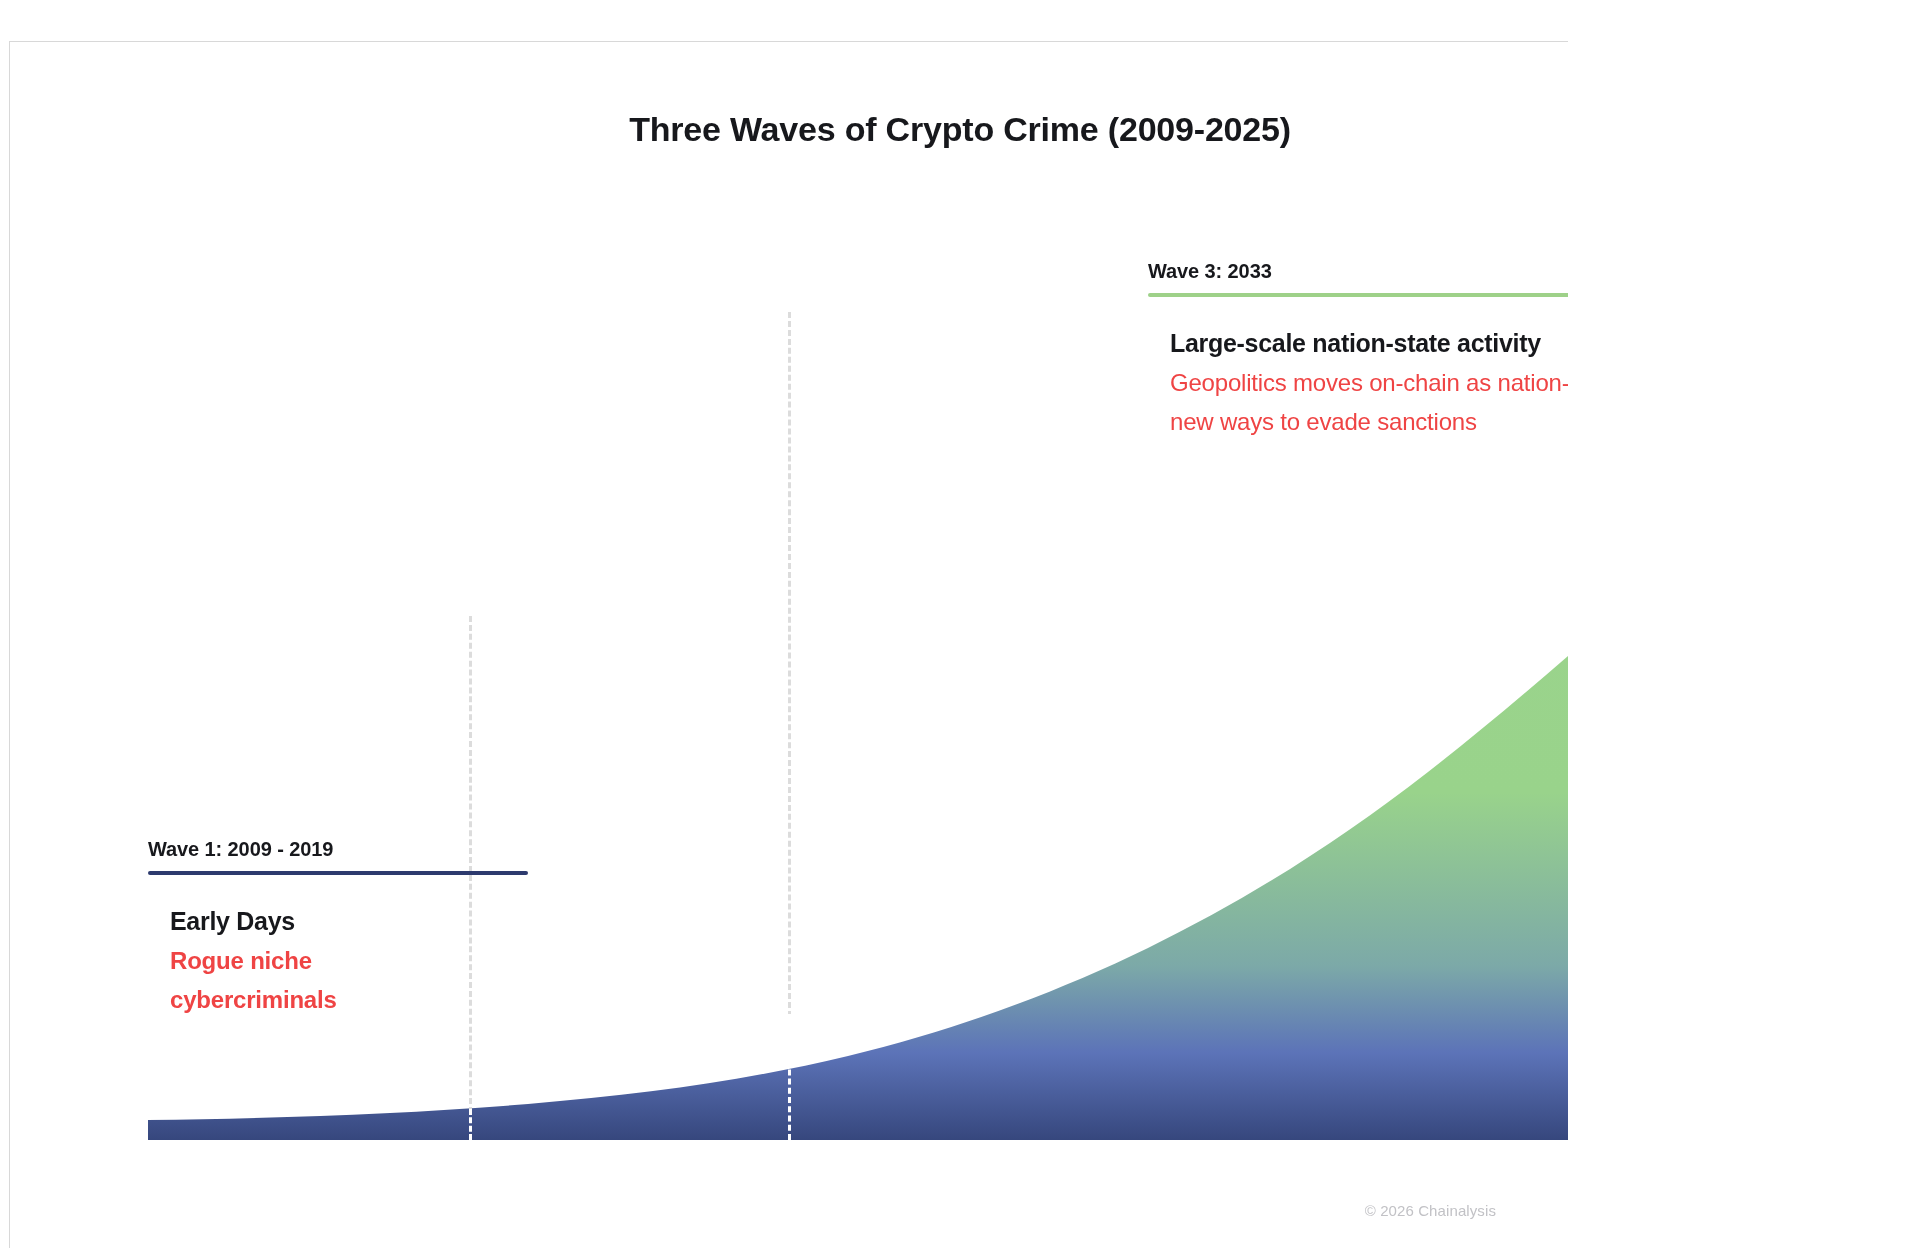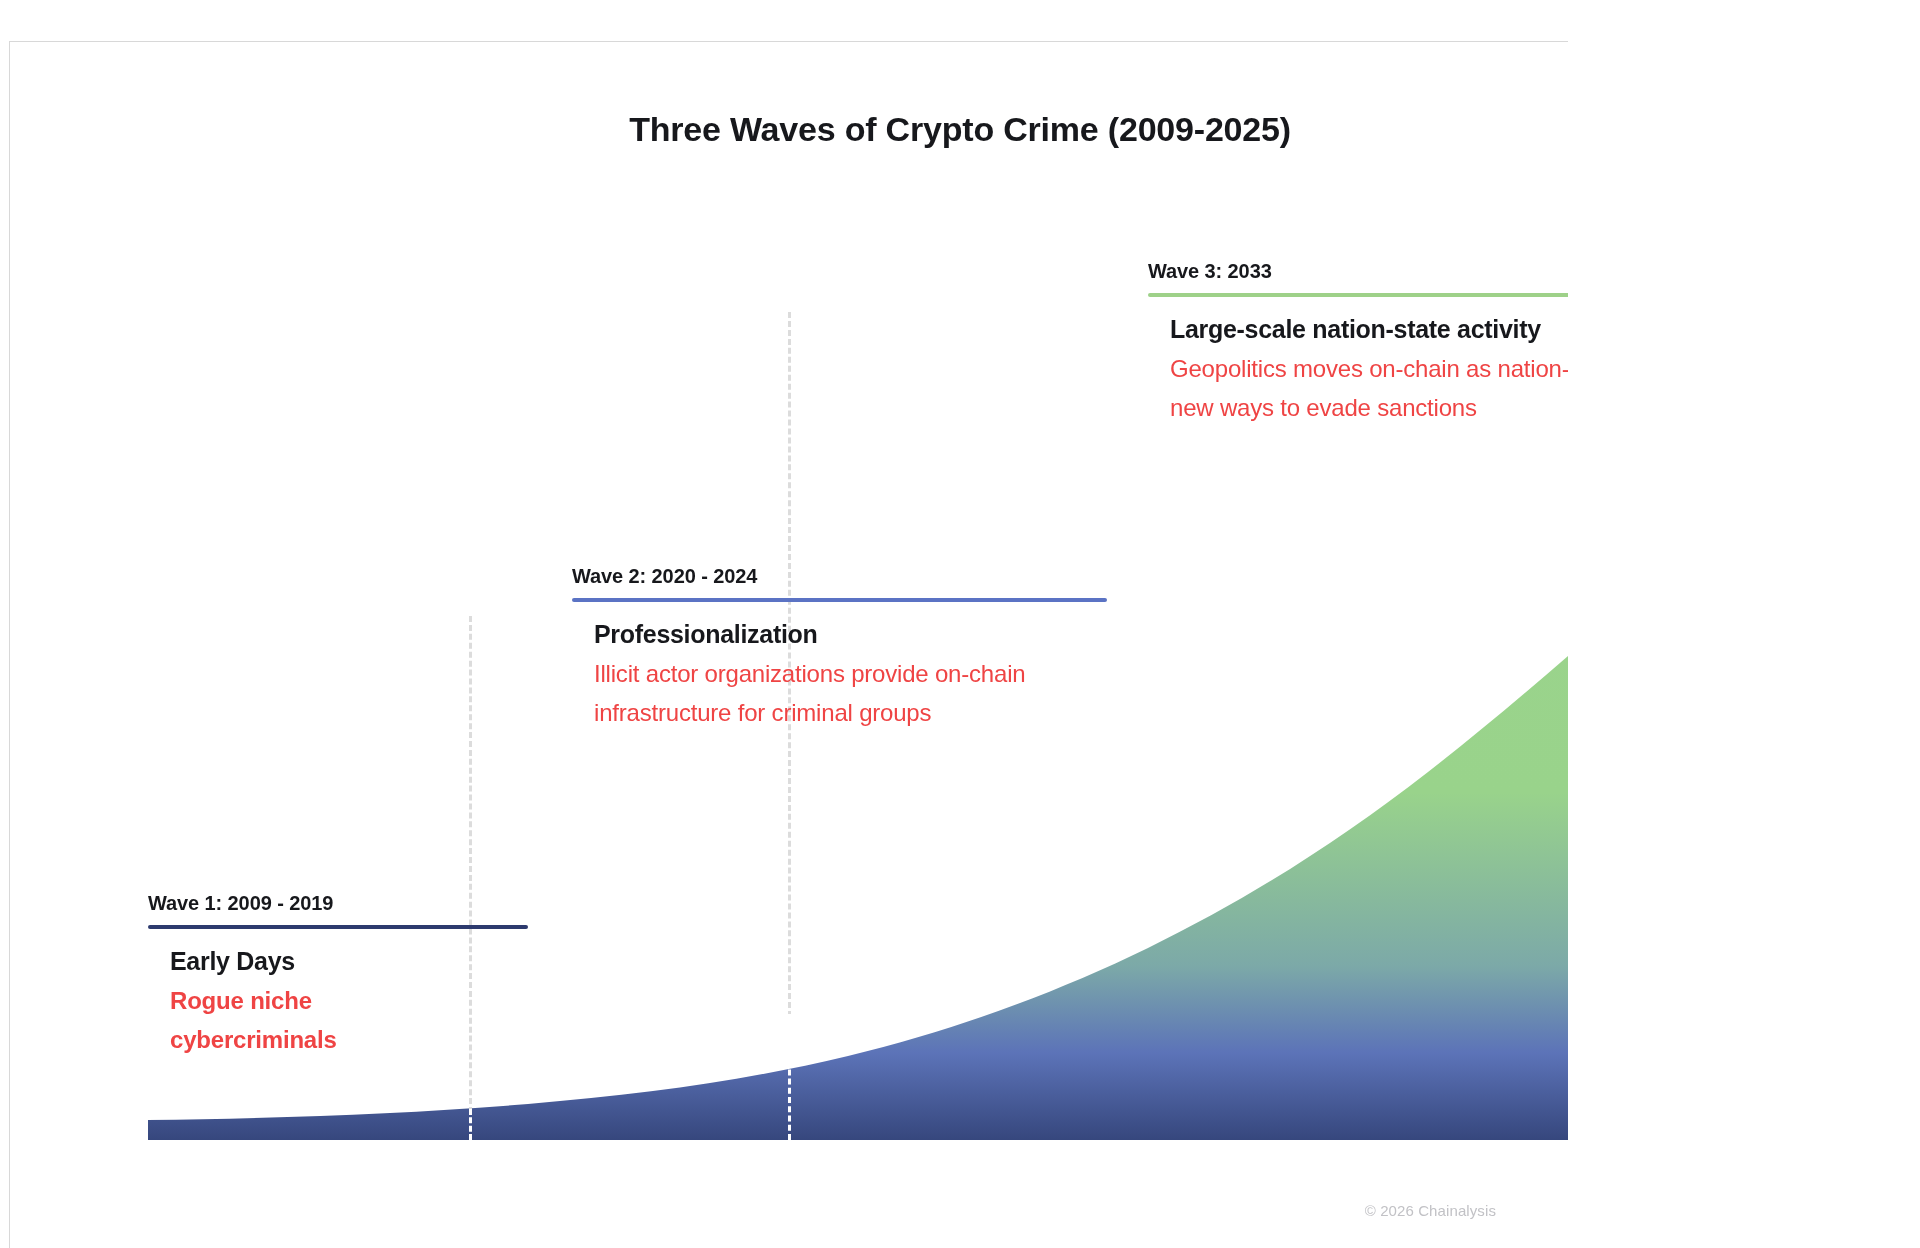--- a/index.html
+++ b/index.html
@@ -71,21 +71,21 @@
     margin: 0 0 10px 0;
     white-space: nowrap;
   }
   .wave-rule {
     height: 4px;
     width: 100%;
     border-radius: 2px;
   }
   .wave-body {
     padding-left: 22px;
-    padding-top: 18px;
+    padding-top: 32px;
   }
   .wave-head {
     font-size: 25px;
     font-weight: 700;
     color: #17181c;
     letter-spacing: -0.3px;
     margin: 0 0 6px 0;
   }
   .wave-desc {
     font-size: 24px;
@@ -147,37 +147,29 @@
     </svg>
 
     <div class="divider" style="left:321px; top:434px; height:497px;"></div>
 
     <div class="divider-white" style="left:321px; top:927px; height:31px;"></div>
 
     <div class="divider" style="left:640px; top:130px; height:705px;"></div>
     <div class="divider-white" style="left:640px; top:832px; height:126px;"></div>
   </div>
 
-  <div class="wave" style="left:148px; top:860px; width:380px;">
+  <div class="wave" style="left:148px; top:806px; width:380px;">
     <div class="wave-era">Wave 1: 2009 - 2019</div>
     <div class="wave-rule" style="background:#2d3a6e;"></div>
     <div class="wave-body">
       <div class="wave-head">Early Days</div>
       <div class="wave-desc" style="max-width:250px;font-weight:bold;">Rogue niche cybercriminals</div>
     </div>
   </div>
 
-  <div class="wave" style="left:572px; top:533px; width:535px;">
-    <div class="wave-era">Wave 2: 2020 - 2024</div>
-    <div class="wave-rule" style="background:#5b73c4;"></div>
-    <div class="wave-body">
-      <div class="wave-head">Professionalization</div>
-      <div class="wave-desc" style="max-width:510px;">Illicit actor organizations provide on-chain infrastructure for criminal groups</div>
-    </div>
-  </div>
 
   <div class="wave" style="left:1148px; top:228px; width:595px;">
     <div class="wave-era">Wave 3: 2033</div>
     <div class="wave-rule" style="background:#9ed189;"></div>
     <div class="wave-body">
       <div class="wave-head">Large-scale nation-state activity</div>
       <div class="wave-desc" style="max-width:535px;">Geopolitics moves on-chain as nation-states seek new ways to evade sanctions</div>
     </div>
   </div>
 

